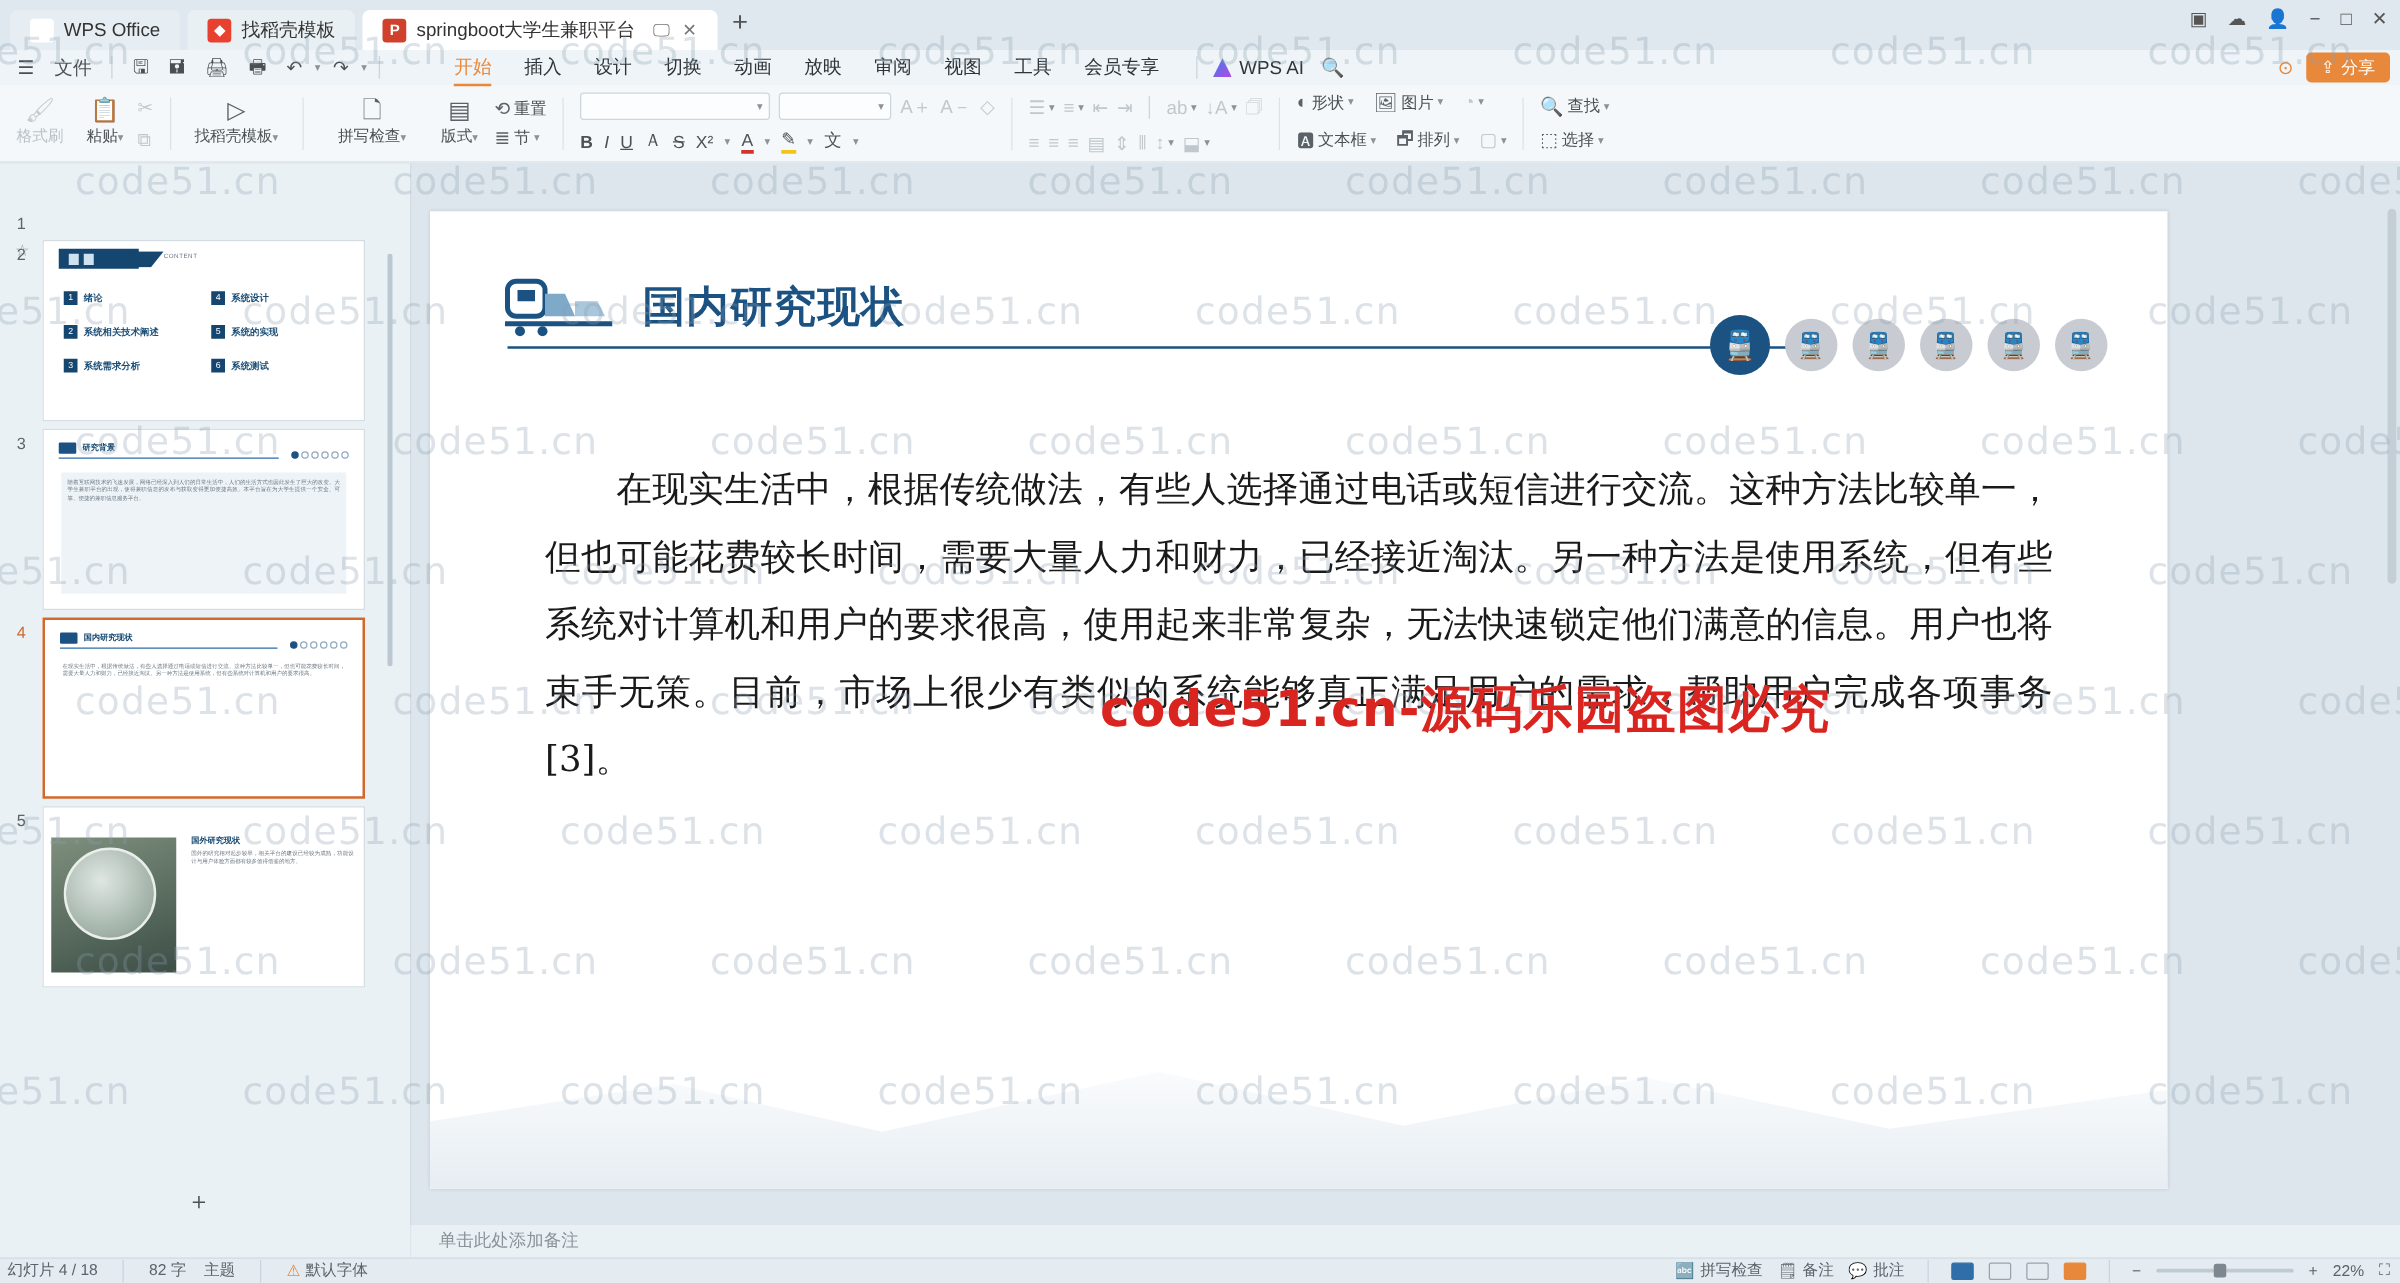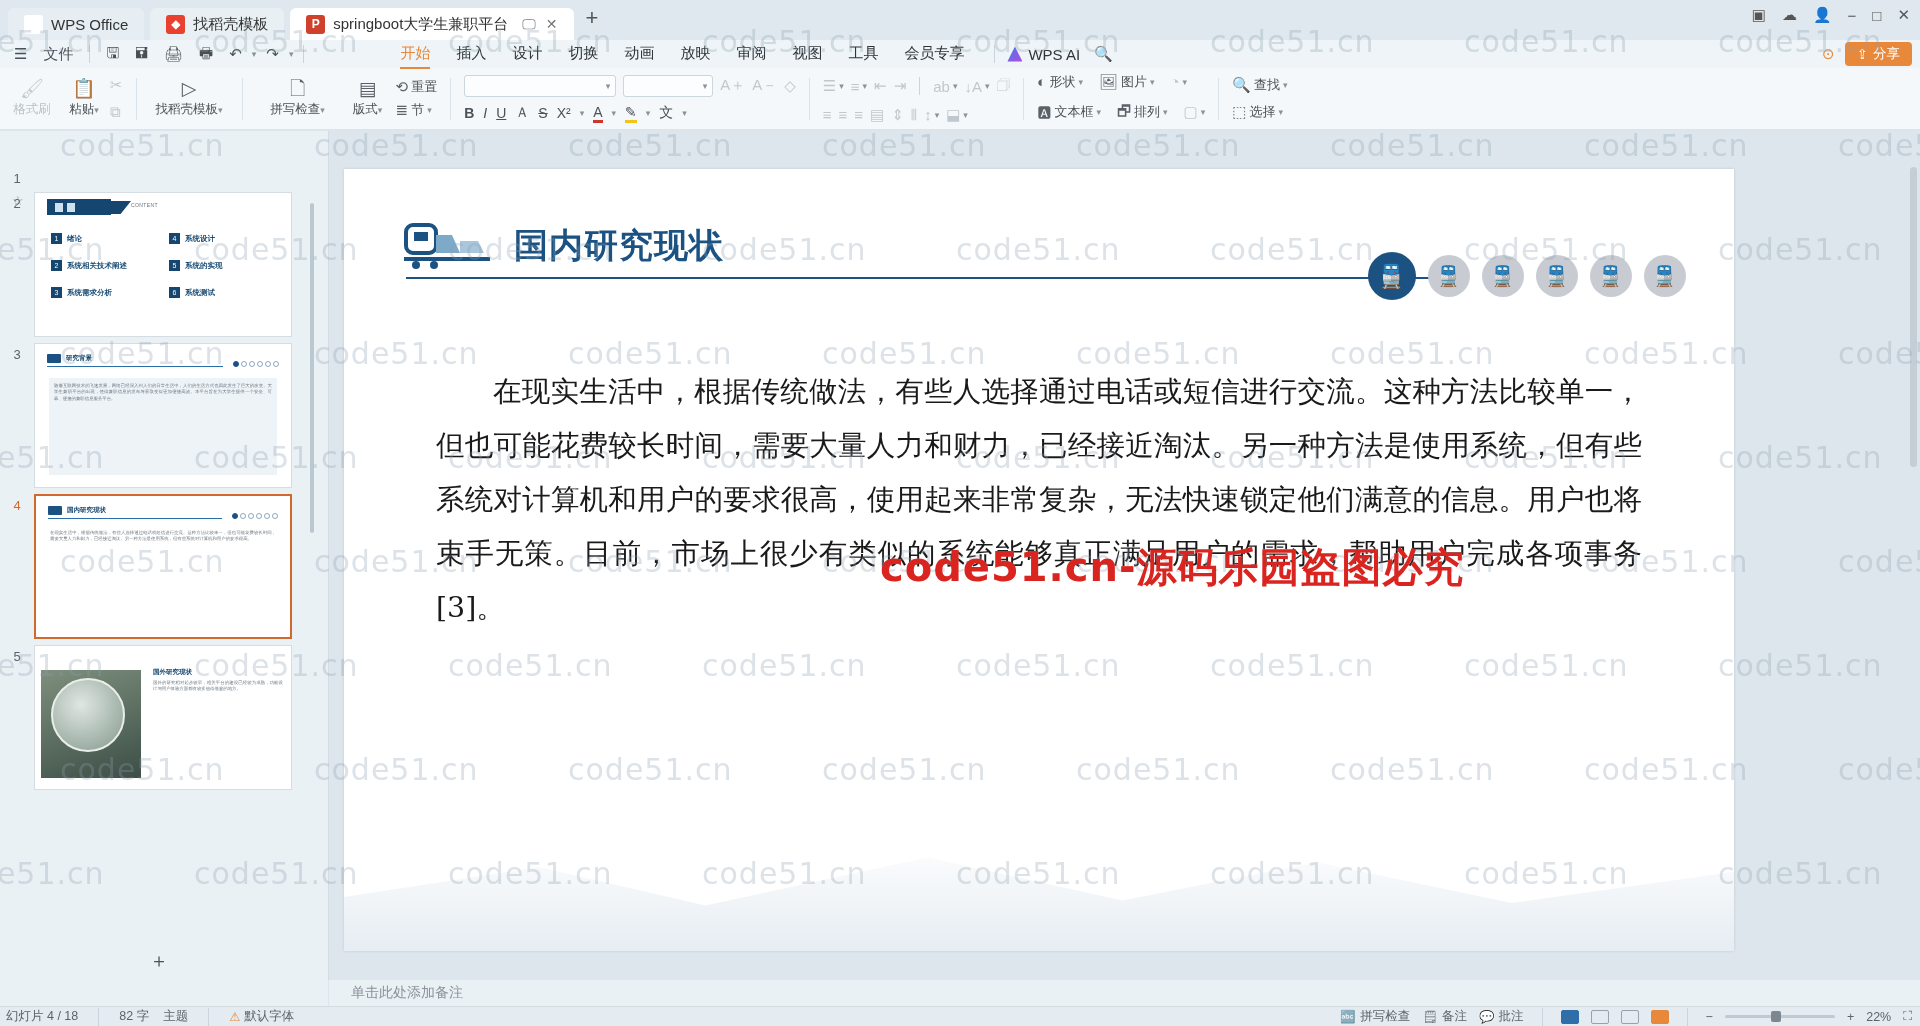--- a/index.html
+++ b/index.html
@@ -49,21 +49,21 @@
   }
   
   .menurow {
     position: absolute; top: 40px; left: 0; width: 1920px; height: 28px;
     background: #eef4f7; display: flex; align-items: center; z-index: 9;
     font-size: 14.5px; color: #31363b;
   }
   .qa { display: flex; align-items: center; gap: 4px; padding-left: 8px; }
   .qa .qitem { padding: 2px 6px; color: #4a4f55; font-size: 15px; }
   .vsep { width:1px; height: 18px; background: #c9d4db; margin: 0 6px; }
-  .mainmenu { display: flex; align-items: center; gap: 26px; margin-left: 90px; }
+  .mainmenu { display: flex; align-items: center; gap: 26px; margin-left: 53px; }
   .mainmenu .mi { font-size: 15px; color: #2f3439; position: relative; padding-bottom: 2px;}
   .mainmenu .mi.active { color: #e8883a; }
   .mainmenu .mi.active::after {
     content:""; position:absolute; left: 0; right: 0; bottom: -4px; height: 2px; background: #e8883a;
   }
   .aibox { display:flex; align-items:center; gap:6px; margin-left: 24px; font-size: 15px; color:#2f3439;}
   .ailogo { width: 15px; height: 15px; background: linear-gradient(135deg,#3b7ef0,#b34ae0); clip-path: polygon(50% 0,100% 100%,0 100%); }
   .menu-right { position: absolute; right: 8px; display: flex; align-items: center; gap: 10px; }
   .sharebtn {
     background: #e8883a; color: #fff; border-radius: 4px; font-size: 13.5px;

